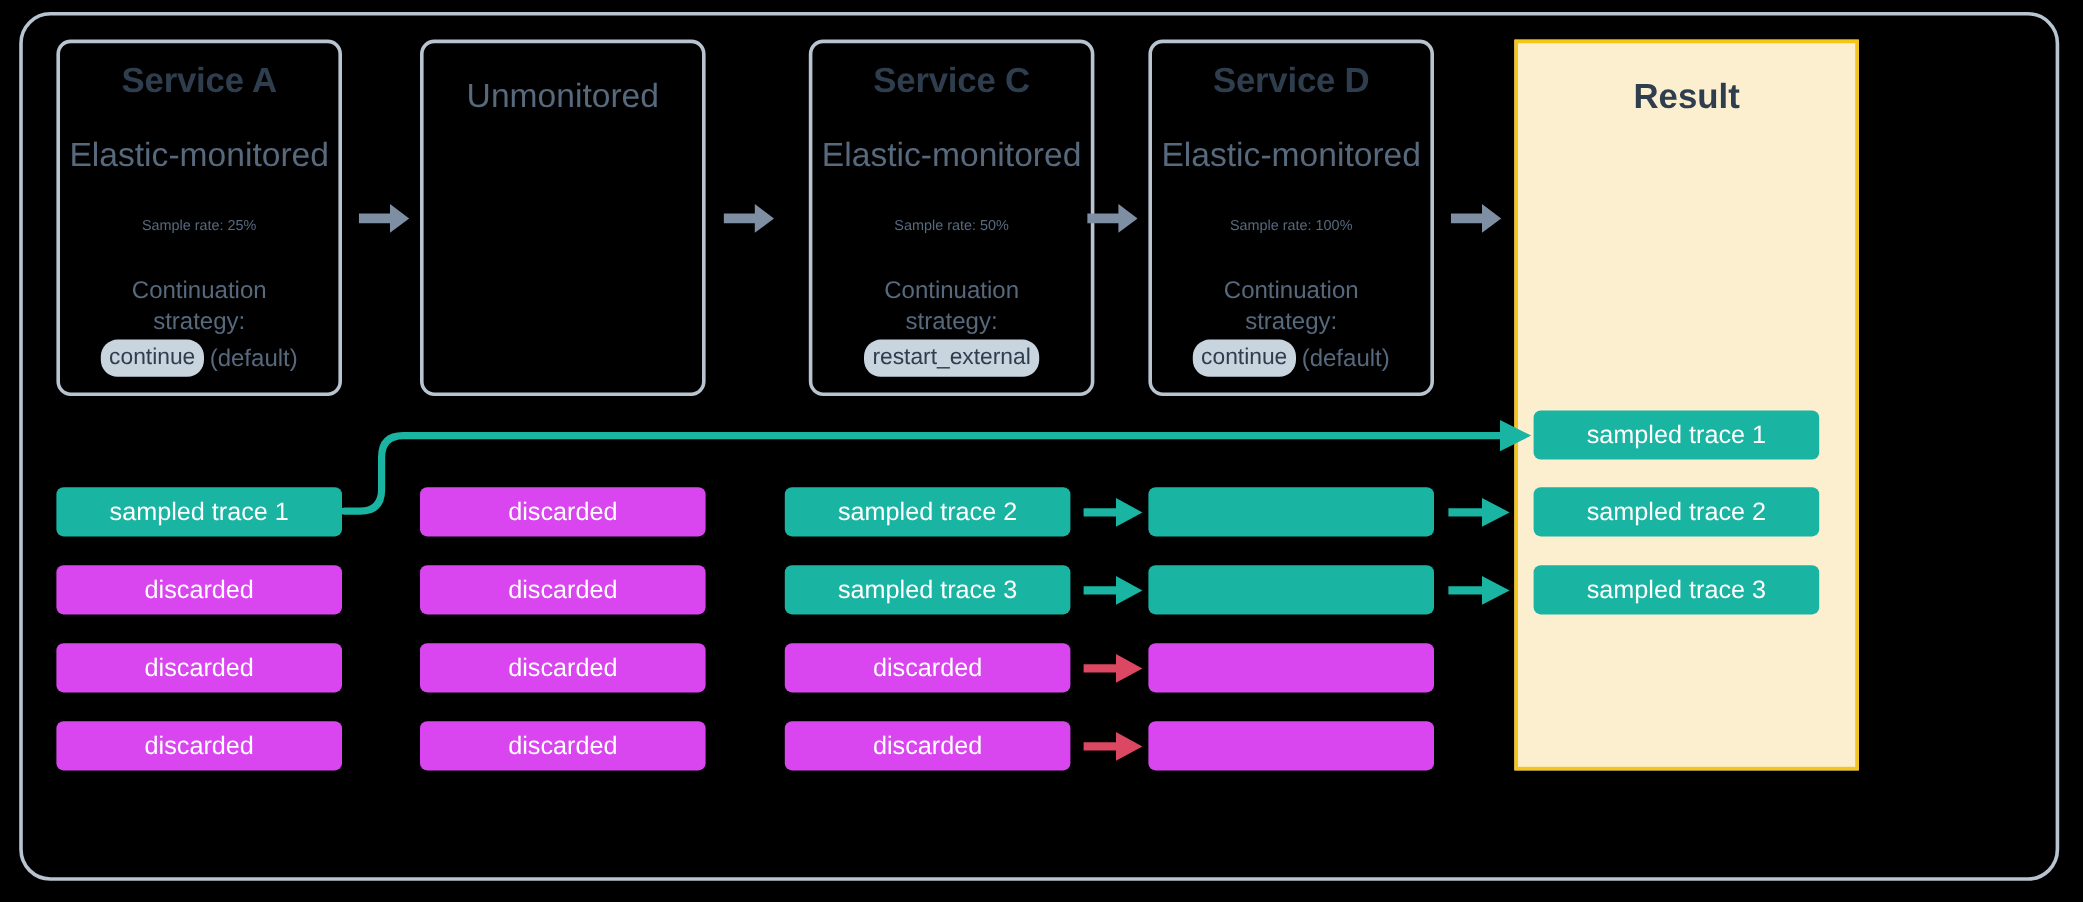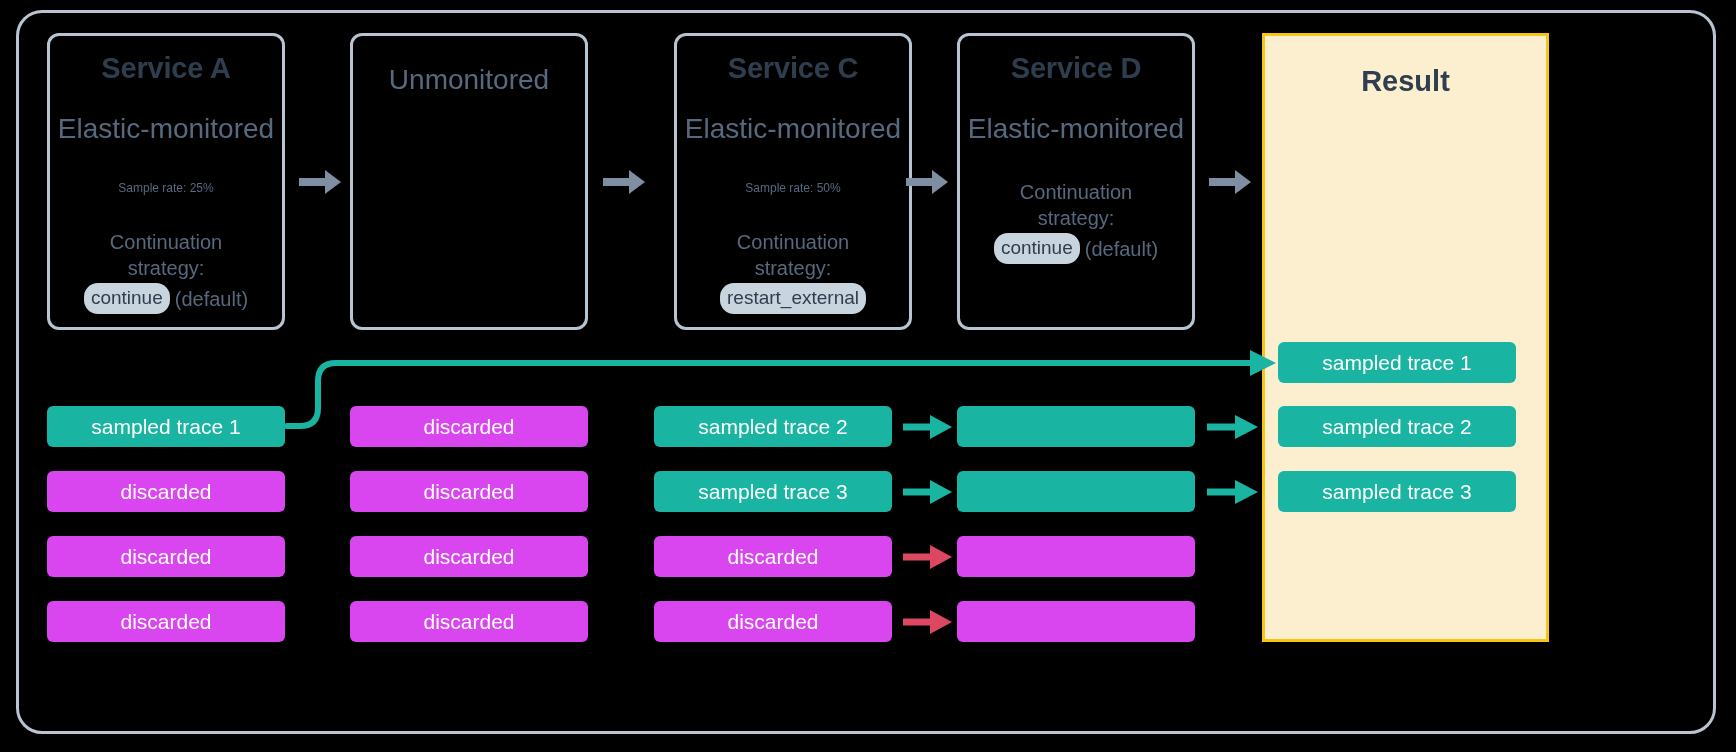--- a/index.html
+++ b/index.html
@@ -186,20 +186,21 @@
       <div>strategy:</div>
       <div class="strat-line">
         <span class="code-chip">restart_external</span>
       </div>
     </div>
   </div>
 
   <div class="service-card" style="left:957px;">
     <div class="service-title">Service D</div>
     <div class="service-sub">Elastic-monitored</div>
+    <div class="service-rate">Sample rate: 100%</div>
     <div class="service-strat-label">
       <div>Continuation</div>
       <div>strategy:</div>
       <div class="strat-line">
         <span class="code-chip">continue</span><span class="strat-default">(default)</span>
       </div>
     </div>
   </div>
 
   <div id="result-panel">

